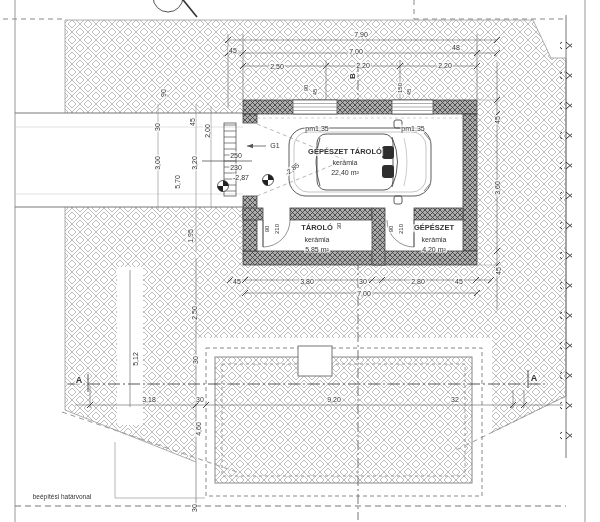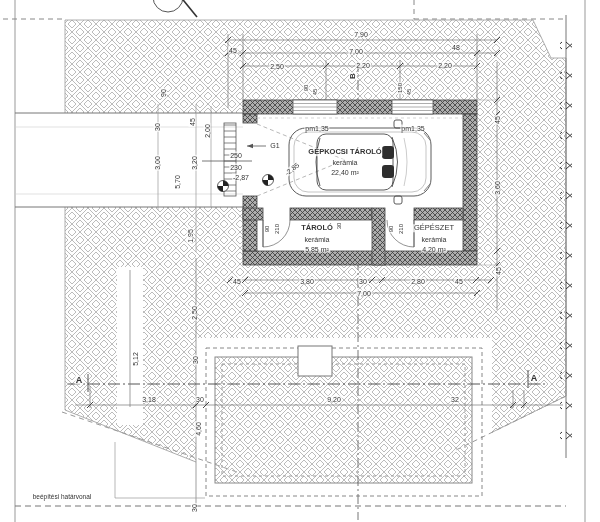--- a/index.html
+++ b/index.html
@@ -217,27 +217,27 @@
       <span style="left: 194px; top: 163px; font-size: 7px; transform: translate(-50%, -50%) rotate(-90deg);">3,20</span>
       <span style="left: 177px; top: 182px; font-size: 7px; transform: translate(-50%, -50%) rotate(-90deg);">5,70</span>
       <span style="left: 190px; top: 236px; font-size: 7px; transform: translate(-50%, -50%) rotate(-90deg);">1,95</span>
       <span style="left: 236px; top: 155px; font-size: 7px; transform: translate(-50%, -50%) rotate(0deg);">250</span>
       <span style="left: 236px; top: 167px; font-size: 7px; transform: translate(-50%, -50%) rotate(0deg);">230</span>
       <span style="left: 241px; top: 177px; font-size: 7px; transform: translate(-50%, -50%) rotate(0deg);">-2,87</span>
       <span style="left: 275px; top: 145px; font-size: 7px; transform: translate(-50%, -50%) rotate(0deg);">G1</span>
       <span style="left: 317px; top: 128px; font-size: 7px; transform: translate(-50%, -50%) rotate(0deg);">pm1,35</span>
       <span style="left: 413px; top: 128px; font-size: 7px; transform: translate(-50%, -50%) rotate(0deg);">pm1,35</span>
       <span style="left: 292px; top: 169px; font-size: 7px; transform: translate(-50%, -50%) rotate(-38deg);">-2,85</span>
-      <span style="left: 345px; top: 152px; font-size: 7.5px; font-weight: 700; transform: translate(-50%, -50%) rotate(0deg);">GÉPKOCSI TÁROLÓ</span>
+      <span style="left: 345px; top: 152px; font-size: 7.5px; font-weight: 700; transform: translate(-50%, -50%) rotate(0deg);">GÉPÉSZET TÁROLÓ</span>
       <span style="left: 345px; top: 162px; font-size: 7px; transform: translate(-50%, -50%) rotate(0deg);">kerámia</span>
       <span style="left: 345px; top: 172px; font-size: 7px; transform: translate(-50%, -50%) rotate(0deg);">22,40 m²</span>
       <span style="left: 317px; top: 228px; font-size: 7.5px; font-weight: 700; transform: translate(-50%, -50%) rotate(0deg);">TÁROLÓ</span>
       <span style="left: 317px; top: 239px; font-size: 7px; transform: translate(-50%, -50%) rotate(0deg);">kerámia</span>
       <span style="left: 317px; top: 249px; font-size: 7px; transform: translate(-50%, -50%) rotate(0deg);">5,85 m²</span>
-      <span style="left: 434px; top: 228px; font-size: 7.5px; font-weight: 400; transform: translate(-50%, -50%) rotate(0deg);">GÉPÉSZET</span>
+      <span style="left: 434px; top: 228px; font-size: 7.5px; font-weight: 700; transform: translate(-50%, -50%) rotate(0deg);">GÉPÉSZET</span>
       <span style="left: 434px; top: 239px; font-size: 7px; transform: translate(-50%, -50%) rotate(0deg);">kerámia</span>
       <span style="left: 434px; top: 249px; font-size: 7px; transform: translate(-50%, -50%) rotate(0deg);">4,20 m²</span>
       <span style="left: 267px; top: 229px; font-size: 6px; transform: translate(-50%, -50%) rotate(-90deg);">90</span>
       <span style="left: 277px; top: 229px; font-size: 6px; transform: translate(-50%, -50%) rotate(-90deg);">210</span>
       <span style="left: 391px; top: 229px; font-size: 6px; transform: translate(-50%, -50%) rotate(-90deg);">90</span>
       <span style="left: 401px; top: 229px; font-size: 6px; transform: translate(-50%, -50%) rotate(-90deg);">210</span>
       <span style="left: 339px; top: 226px; font-size: 6px; transform: translate(-50%, -50%) rotate(-90deg);">30</span>
       <span style="left: 237px; top: 281px; font-size: 7px; transform: translate(-50%, -50%) rotate(0deg);">45</span>
       <span style="left: 307px; top: 281px; font-size: 7px; transform: translate(-50%, -50%) rotate(0deg);">3,80</span>
       <span style="left: 363px; top: 281px; font-size: 7px; transform: translate(-50%, -50%) rotate(0deg);">30</span>

